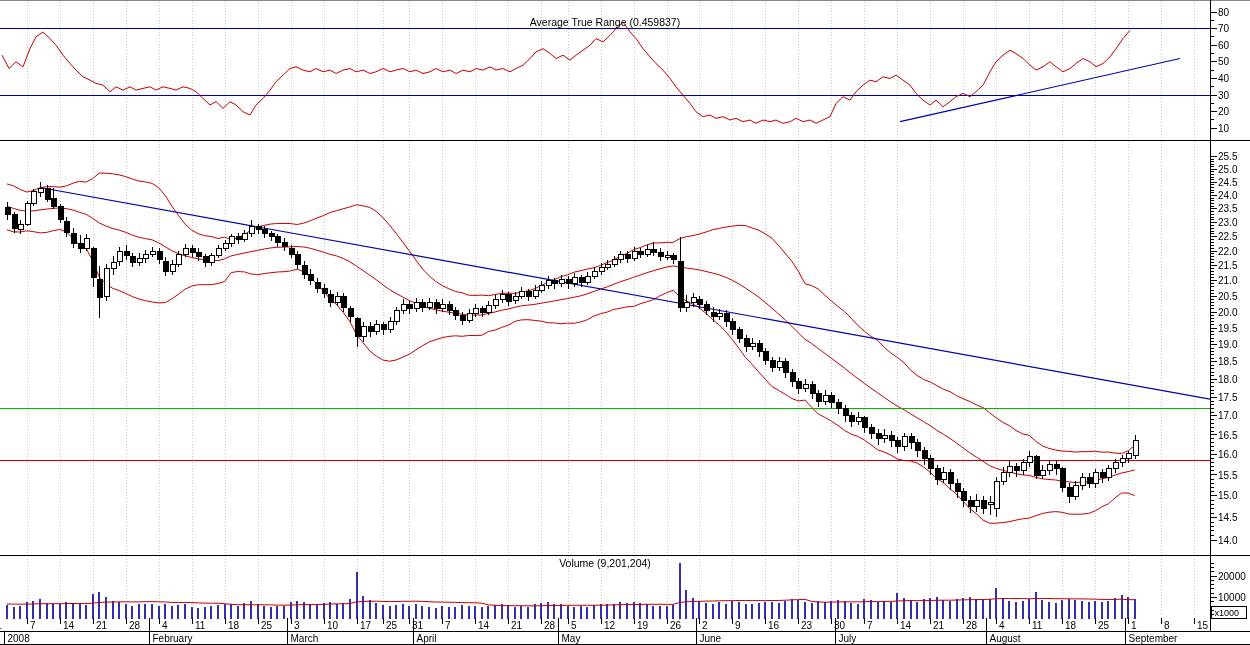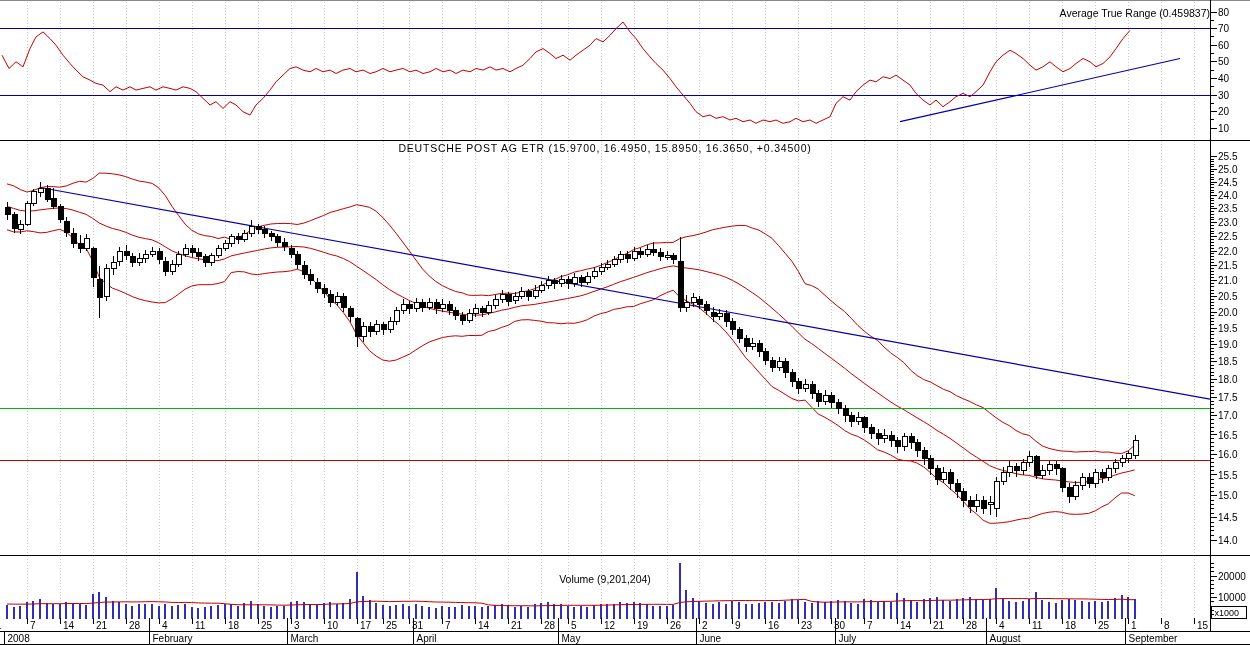--- a/index.html
+++ b/index.html
@@ -951,16 +951,15 @@
         <text x="1128.5" y="641.5">September</text>
         <line x1="1128.5" y1="617.5" x2="1128.5" y2="623.5" stroke="#000" shape-rendering="crispEdges"></line>
         <text x="1131" y="628.5">1</text>
         <line x1="1161.5" y1="617.5" x2="1161.5" y2="623.5" stroke="#000" shape-rendering="crispEdges"></line>
         <text x="1164" y="628.5">8</text>
         <line x1="1194.5" y1="617.5" x2="1194.5" y2="623.5" stroke="#000" shape-rendering="crispEdges"></line>
         <text x="1197" y="628.5">15</text>
         <text x="-4" y="628.5">1</text>
       </g>
     </svg>
-  <div class="ptitle" id="rsi-title-2" style="top:7px;text-align:right;">Average True Range (0.459837)</div>
-  <div class="ptitle" id="price-title" style="top:142px;">DEUTSCHE POST AG ETR (15.9700, 16.4950, 15.8950, 16.3650, +0.34500)</div>
-  <div class="ptitle" id="volume-title" style="top:557px;margin-top:16px;">Volume (9,201,204)</div>
+  <div class="ptitle" id="rsi-title-2" style="top:16px;">Average True Range (0.459837)</div>
+  <div class="ptitle" id="volume-title" style="top:557px;">Volume (9,201,204)</div>
 </div>
 
 </body></html>

